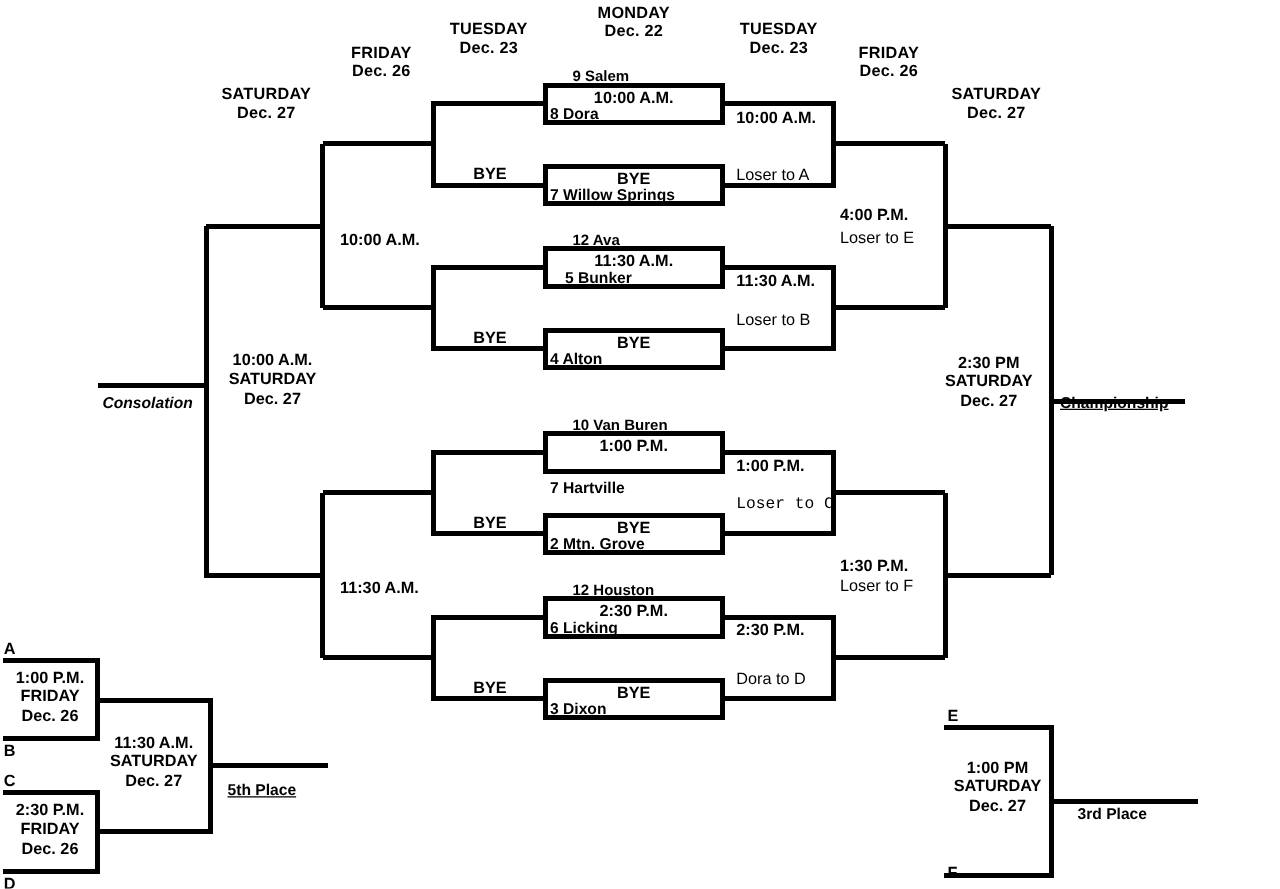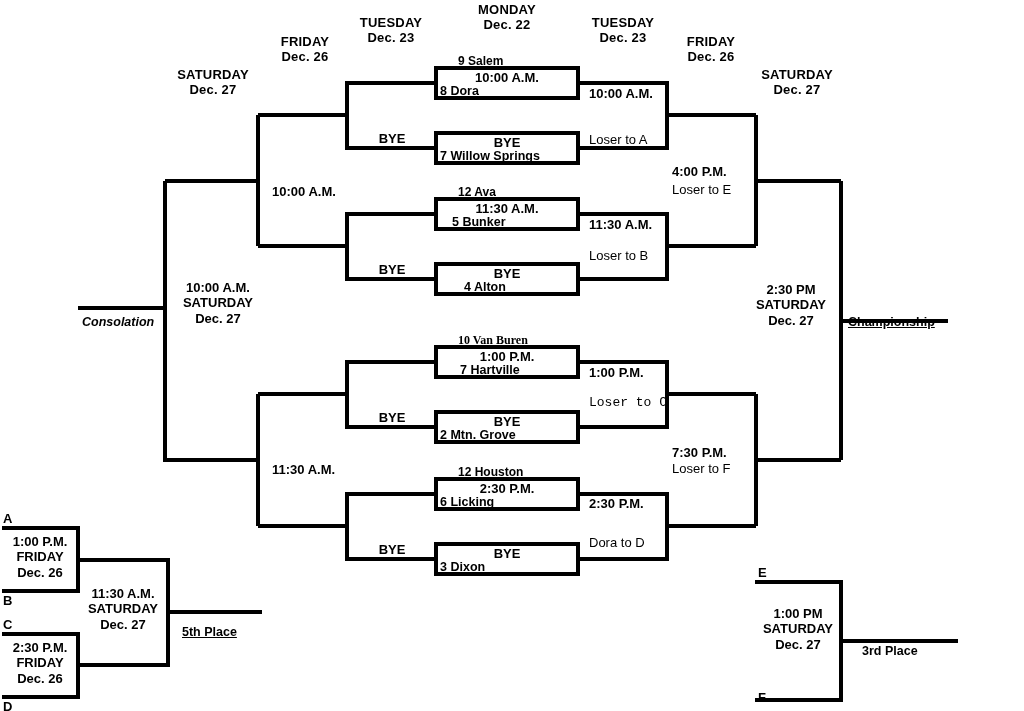--- a/index.html
+++ b/index.html
@@ -211,25 +211,25 @@
   <div class="lab seedbot" style="left:440px; top:84px;">8 Dora</div>
 
   <div class="lab gbye" style="left:442px; top:135px; width:130px;">BYE</div>
   <div class="lab seedbot" style="left:440px; top:149px;">7 Willow Springs</div>
 
   <div class="lab seedtop" style="left:440px; top:185px;">12 Ava</div>
   <div class="lab gtime" style="left:442px; top:201px; width:130px;">11:30 A.M.</div>
   <div class="lab seedbot" style="left:440px; top:215px;margin-left:12px;">5 Bunker</div>
 
   <div class="lab gbye" style="left:442px; top:266px; width:130px;">BYE</div>
-  <div class="lab seedbot" style="left:464px; top:280px;">4 Alton</div>
-
-  <div class="lab seedtop" style="left:440px; top:333px;font-family:Liberation Serif, serif;">10 Van Buren</div>
+  <div class="lab seedbot" style="left:440px; top:280px;">4 Alton</div>
+
+  <div class="lab seedtop" style="left:440px; top:333px;">10 Van Buren</div>
   <div class="lab gtime" style="left:442px; top:349px; width:130px;">1:00 P.M.</div>
-  <div class="lab seedbot" style="left:440px; top:363px;margin-left:20px;">7 Hartville</div>
+  <div class="lab seedbot" style="left:440px; top:383px;">7 Hartville</div>
 
   <div class="lab gbye" style="left:442px; top:414px; width:130px;">BYE</div>
   <div class="lab seedbot" style="left:440px; top:428px;">2 Mtn. Grove</div>
 
   <div class="lab seedtop" style="left:440px; top:465px;">12 Houston</div>
   <div class="lab gtime" style="left:442px; top:481px; width:130px;">2:30 P.M.</div>
   <div class="lab seedbot" style="left:440px; top:495px;">6 Licking</div>
 
   <div class="lab gbye" style="left:442px; top:546px; width:130px;">BYE</div>
   <div class="lab seedbot" style="left:440px; top:560px;">3 Dixon</div>
@@ -242,21 +242,21 @@
 
   <div class="lab rtime" style="left:589px; top:365px;">1:00 P.M.</div>
   <div class="lab loser" style="left:589px; top:395px;font-family:Liberation Mono, monospace;">Loser to C</div>
 
   <div class="lab rtime" style="left:589px; top:496px;">2:30 P.M.</div>
   <div class="lab loser" style="left:589px; top:535px;">Dora to D</div>
 
   <div class="lab rtime" style="left:672px; top:164px;">4:00 P.M.</div>
   <div class="lab loser" style="left:672px; top:182px;">Loser to E</div>
 
-  <div class="lab rtime" style="left:672px; top:445px;">7:30 P.M.</div>
+  <div class="lab rtime" style="left:672px; top:445px;">1:30 P.M.</div>
   <div class="lab loser" style="left:672px; top:461px;">Loser to F</div>
 
   <div class="lab stack" style="left:745px; top:282px; width:92px;">
     <span>2:30 PM</span>
     <span>SATURDAY</span>
     <span>Dec. 27</span>
   </div>
   <div class="lab outcome" style="left:848px; top:315px;text-decoration:underline;">Championship</div>
 
   <div class="lab byelab" style="left:350px; top:131px; width:84px;">BYE</div>

